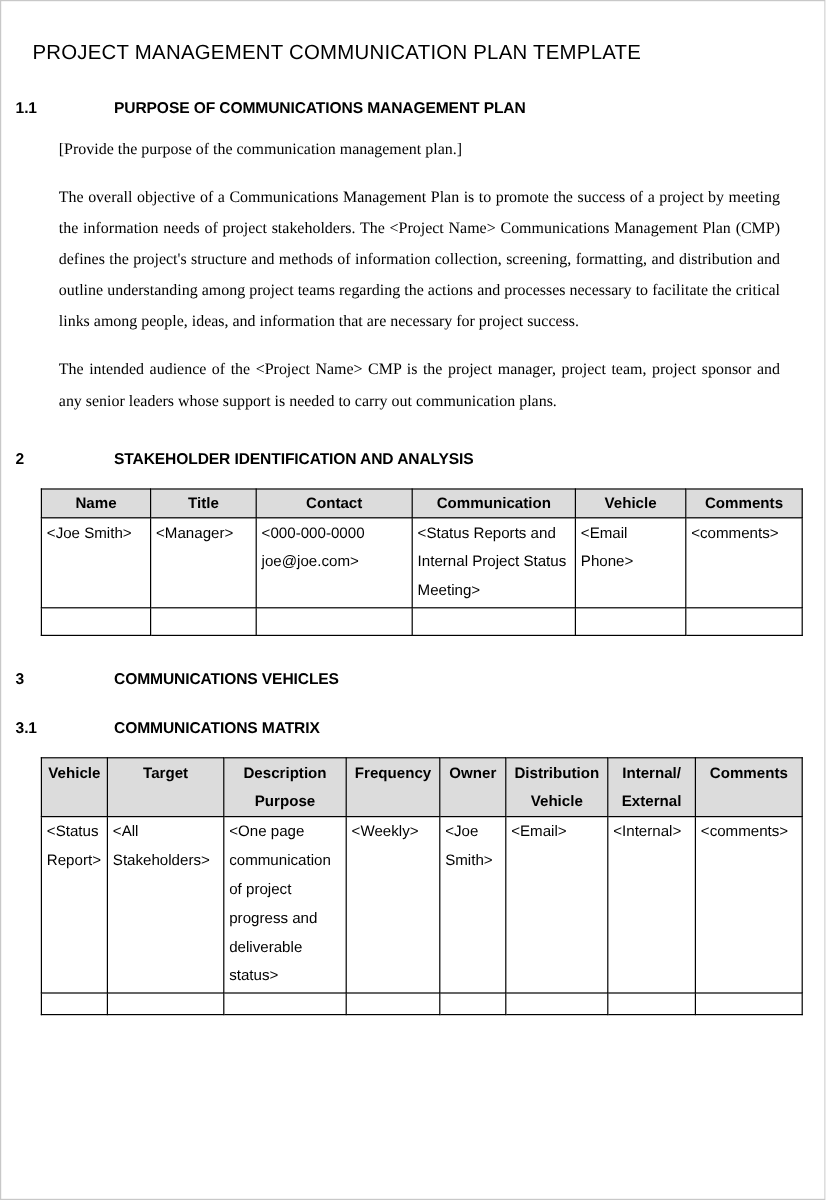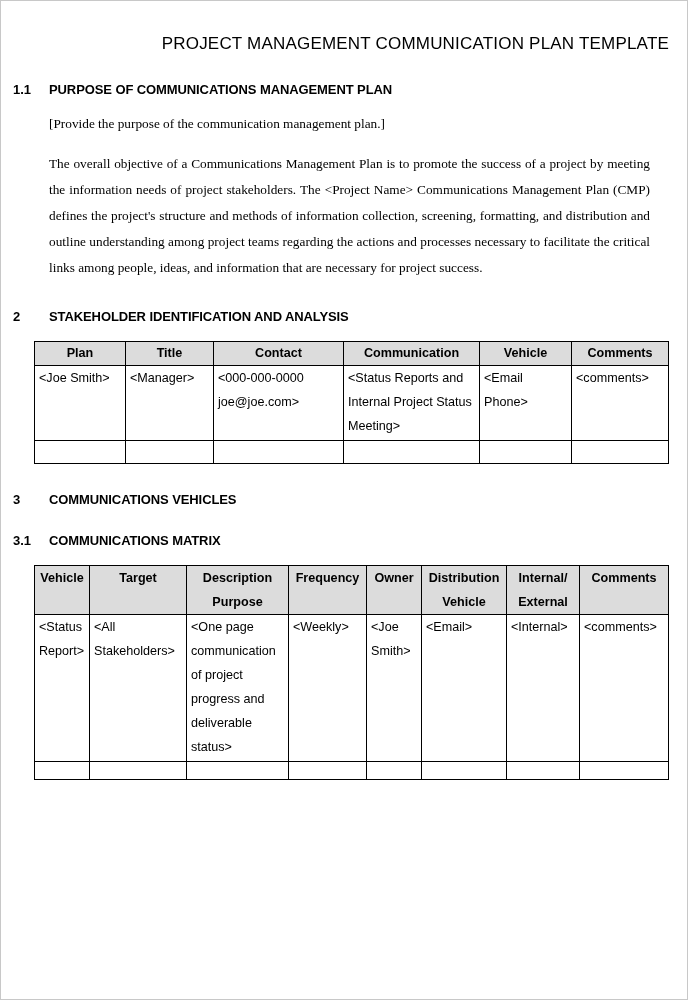--- a/index.html
+++ b/index.html
@@ -21,36 +21,37 @@
     overflow: hidden;
   }
   #content {
     position: absolute;
     left: 12px;
     top: 0;
     width: 656px;
   }
 
   .doc-title {
-    text-align: right;
+    text-align: left;
     font-size: 17px;
     font-weight: normal;
     letter-spacing: 0.2px;
     margin: 33px 0 0 0;
     padding: 0 0 0 14px;
     line-height: 1.2;
   }
 
   .heading {
     display: flex;
     align-items: flex-start;
     margin-top: 28px;
     font-size: 13px;
     font-weight: bold;
     letter-spacing: -0.1px;
+    gap: 46px;
   }
   .heading .num {
     width: 36px;
     flex: 0 0 36px;
     font-weight: bold;
   }
   .heading .txt {
     flex: 1 1 auto;
   }
   .heading.h2 { margin-top: 26px; }
@@ -112,39 +113,40 @@
 
     <div class="heading h1">
       <span class="num">1.1</span>
       <span class="txt">PURPOSE OF COMMUNICATIONS MANAGEMENT PLAN</span>
     </div>
 
     <p class="para plain">[Provide the purpose of the communication management plan.]</p>
 
     <p class="para">The overall objective of a Communications Management Plan is to promote the success of a project by meeting the information needs of project stakeholders. The &lt;Project Name&gt; Communications Management Plan (CMP) defines the project's structure and methods of information collection, screening, formatting, and distribution and outline understanding among project teams regarding the actions and processes necessary to facilitate the critical links among people, ideas, and information that are necessary for project success.</p>
 
+    <p class="para">The intended audience of the &lt;Project Name&gt; CMP is the project manager, project team, project sponsor and any senior leaders whose support is needed to carry out communication plans.</p>
 
     <div class="heading h1">
       <span class="num">2</span>
       <span class="txt">STAKEHOLDER IDENTIFICATION AND ANALYSIS</span>
     </div>
 
 
     <table class="doc-table" id="table-stakeholders">
       <colgroup>
         <col style="width:91px">
         <col style="width:88px">
         <col style="width:130px">
         <col style="width:136px">
         <col style="width:92px">
         <col style="width:97px">
       </colgroup>
       <thead>
         <tr>
-          <th>Plan</th>
+          <th>Name</th>
           <th>Title</th>
           <th>Contact</th>
           <th>Communication</th>
           <th>Vehicle</th>
           <th>Comments</th>
         </tr>
       </thead>
       <tbody>
         <tr>
           <td>&lt;Joe Smith&gt;</td>

